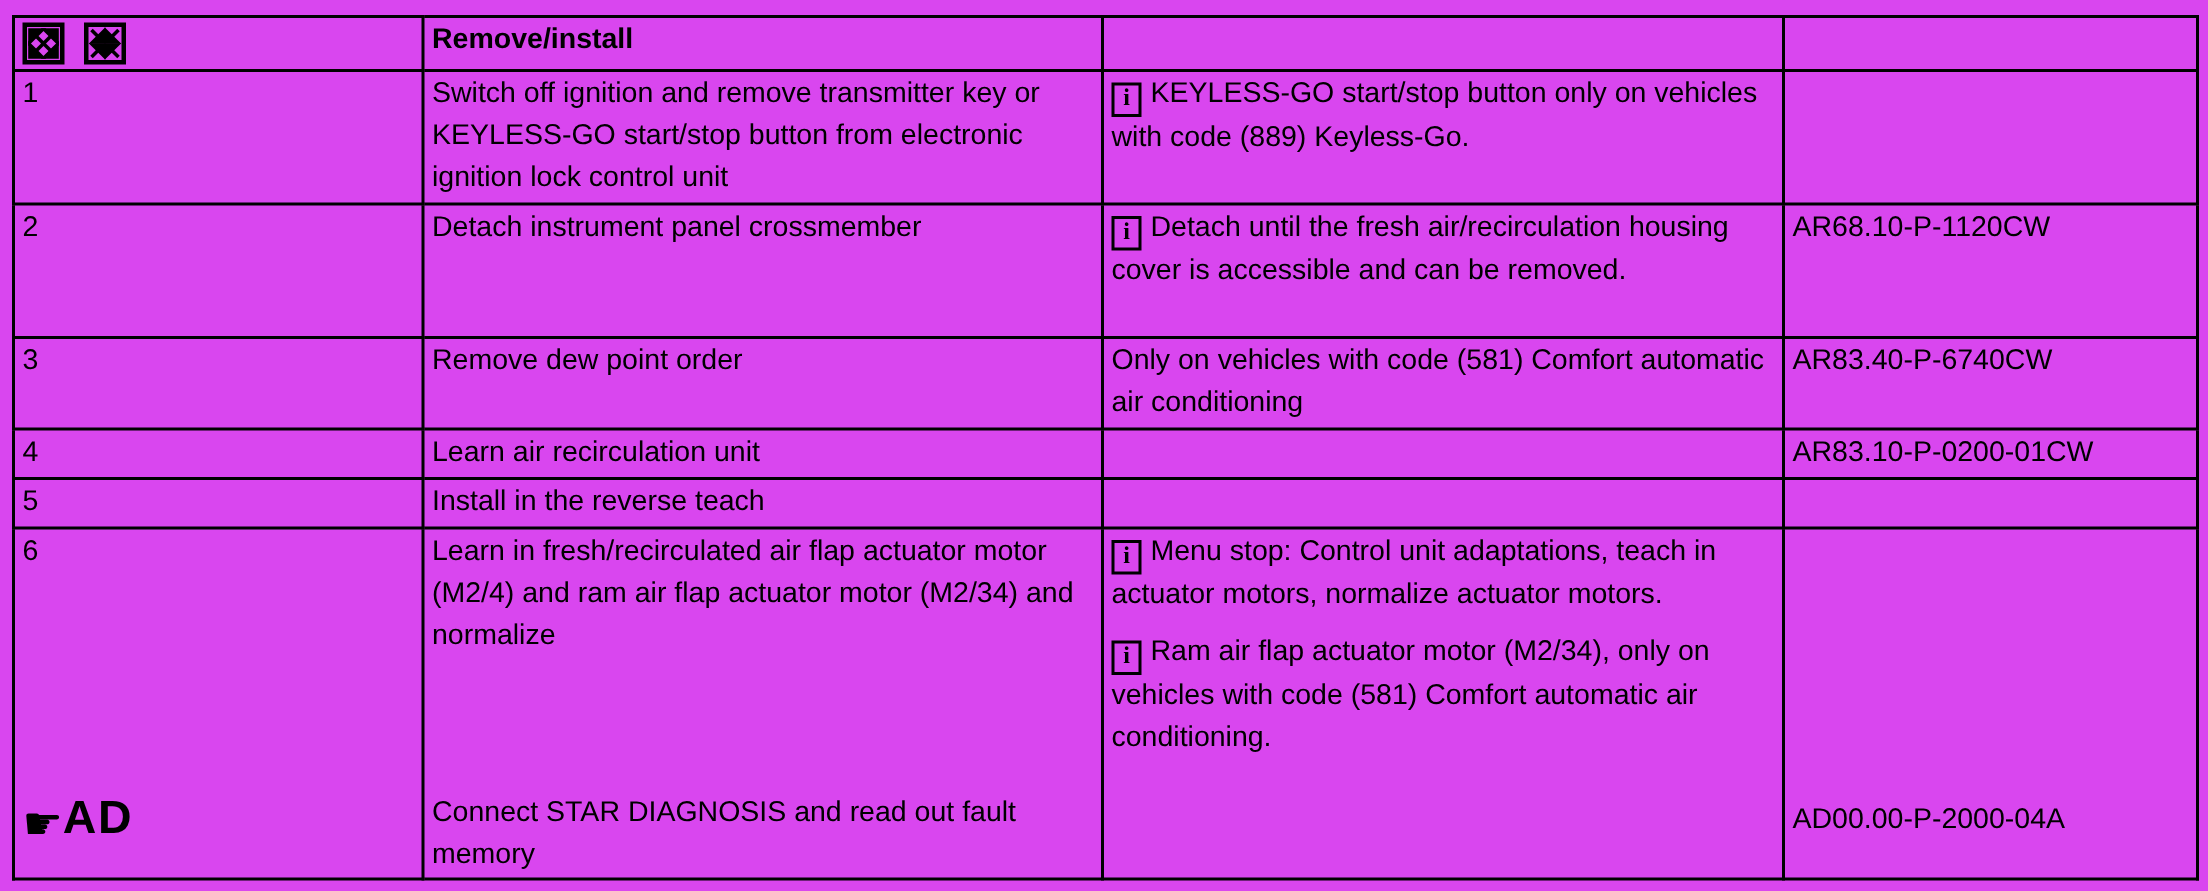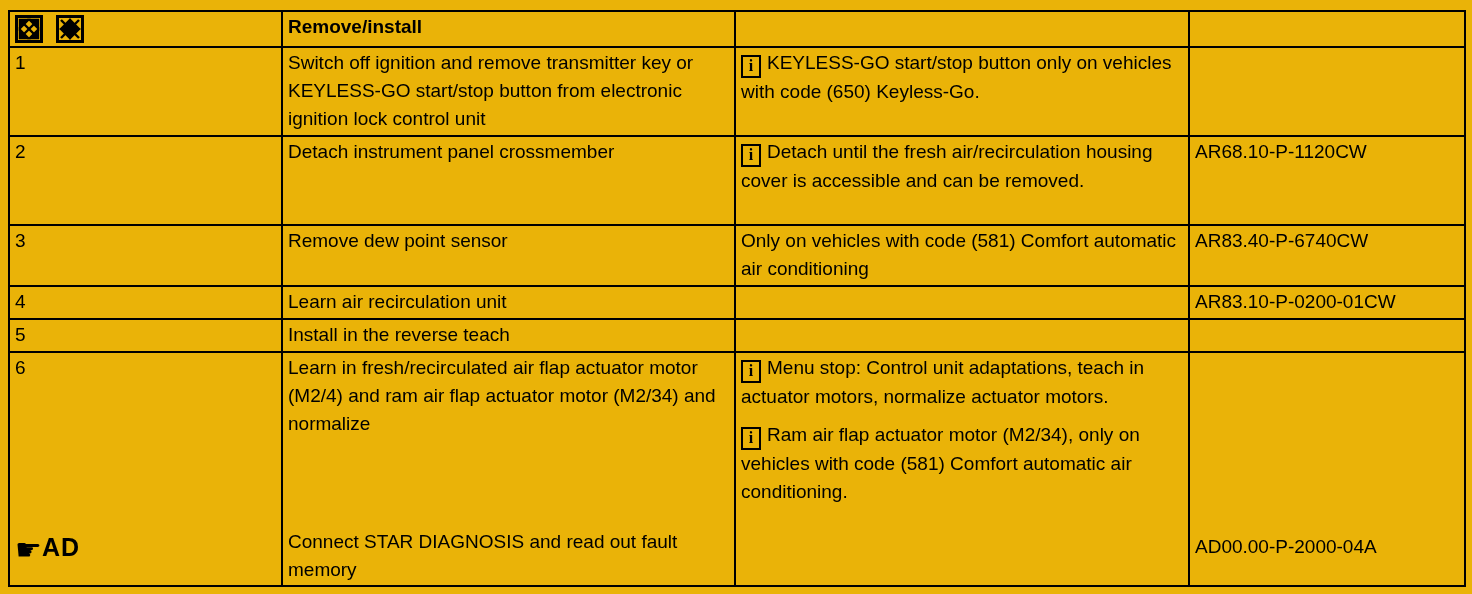--- a/index.html
+++ b/index.html
@@ -1,17 +1,17 @@
 <!DOCTYPE html>
 <html><head>
 <meta charset="utf-8">
 <style>
   html, body { margin:0; padding:0; background:#ffffff; }
   body { font-family:"Liberation Sans", sans-serif; color:#000; }
-  .page { position:relative; width:1472px; height:594px; background:#eab308; overflow:hidden; }
+  .page { position:relative; width:1472px; height:594px; background:#d946ef; overflow:hidden; }
 
   table.proc { border-collapse:collapse; table-layout:fixed; position:absolute; left:8px; top:10px; width:1456px; }
   td { border:2px solid #000; vertical-align:top; padding:1px 4px 2px 5px;
        font-size:19px; line-height:28px; overflow:hidden; word-wrap:break-word; }
 
   tr.hdr td   { height:31px; }
   tr.r1 td    { height:82px; }
   tr.r2 td    { height:84px; }
   tr.r3 td    { height:51px; }
   tr.r4 td    { height:25px; }
@@ -32,21 +32,21 @@
 
   .note { margin:0 0 10px 0; }
   .note:last-child { margin-bottom:0; }
 
   
   .bottom-step   { position:absolute; left:5px; bottom:20px; white-space:nowrap; }
   .bottom-action { position:absolute; left:5px; right:4px; bottom:1px;margin-top:40px; }
   .bottom-ref    { position:absolute; left:5px; bottom:24px; white-space:nowrap; }
 
   .hand    { font-size:30px; line-height:28px; vertical-align:-3px; }
-  .ad-text { font-weight:bold; font-size:25px; letter-spacing:1px; vertical-align:1px; }
+  .ad-text { font-weight:bold; font-size:31px; letter-spacing:1px; vertical-align:1px; }
 </style>
 </head>
 <body>
 
 <div class="page">
   <table class="proc">
     <colgroup>
       <col style="width:273px">
         <col style="width:453px">
         <col style="width:454px">
@@ -85,37 +85,37 @@
       </td>
       <td class="bold">Remove/install</td>
       <td></td>
       <td></td>
     </tr>
 
     <tr class="r1">
       <td>1</td>
       <td>Switch off ignition and remove transmitter key or KEYLESS-GO start/stop button from electronic ignition lock control unit</td>
       <td>
-        <p class="note"><span class="info-icon">i</span><span>KEYLESS-GO start/stop button only on vehicles with code (650) Keyless-Go.</span></p>
+        <p class="note"><span class="info-icon">i</span><span>KEYLESS-GO start/stop button only on vehicles with code (889) Keyless-Go.</span></p>
       </td>
       <td></td>
     </tr>
 
     <tr class="r2">
       <td>2</td>
       <td>Detach instrument panel crossmember</td>
       <td>
         <p class="note"><span class="info-icon">i</span><span>Detach until the fresh air/recirculation housing cover is accessible and can be removed.</span></p>
       </td>
       <td>AR68.10-P-1120CW</td>
     </tr>
 
     <tr class="r3">
       <td>3</td>
-      <td>Remove dew point sensor</td>
+      <td>Remove dew point order</td>
       <td>
         <p class="note">Only on vehicles with code (581) Comfort automatic air conditioning</p>
       </td>
       <td>AR83.40-P-6740CW</td>
     </tr>
 
     <tr class="r4">
       <td>4</td>
       <td>Learn air recirculation unit</td>
       <td></td>

